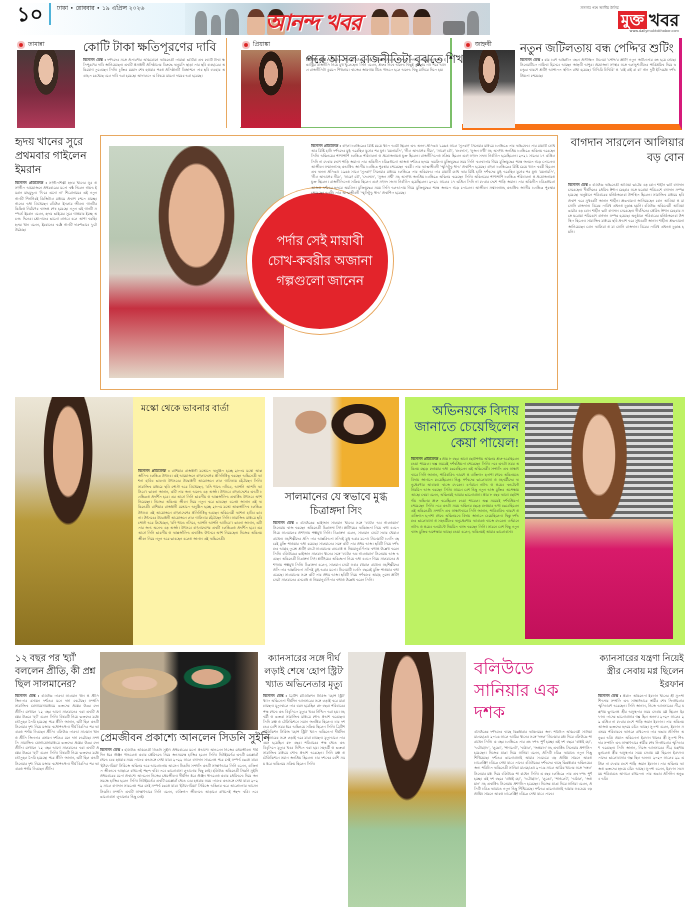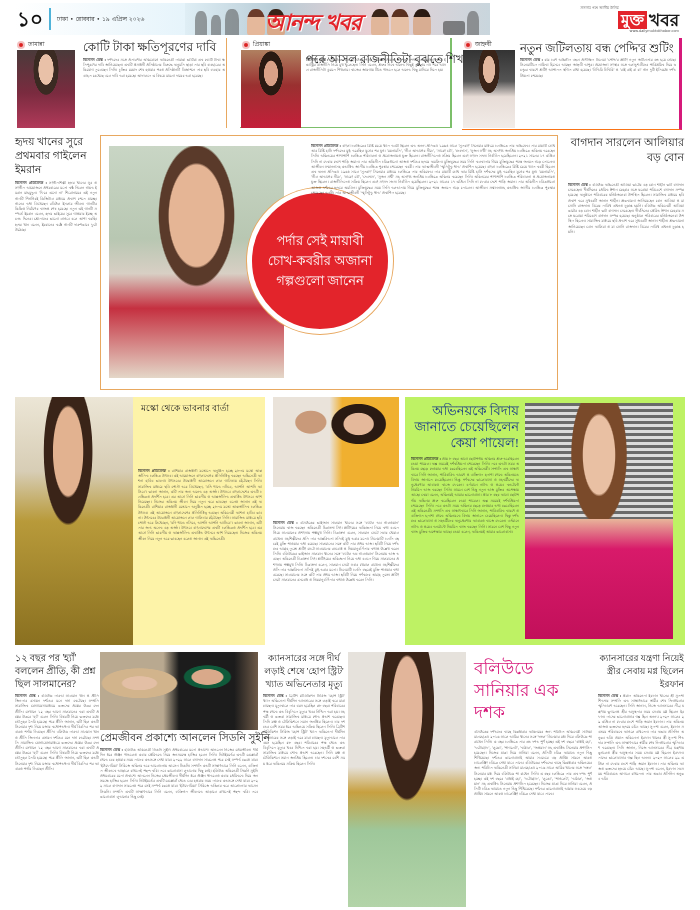--- a/index.html
+++ b/index.html
@@ -7,21 +7,21 @@
 body{font-family:"DejaVu Sans",sans-serif;color:#222;position:relative}
 .abs{position:absolute}
 .txt{font-size:3.6px;line-height:5.2px;color:#333;text-align:justify;overflow:hidden;word-break:break-all}
 .txt .lead{font-weight:bold}
 .hd{font-family:Liberation Serif, serif;color:#222;line-height:1.15}
 .tag{font-size:6px;color:#333;display:flex;align-items:center;gap:3px}
 .tag .dot{width:8px;height:8px;border-radius:50%;background:#d22;border:2px solid #f2c0c0;display:inline-block}
 .photo{overflow:hidden}
 
 #masthead{left:15px;top:3px;width:670px;height:32px;border-bottom:3px solid #4fb3d9}
-#mh-left{left:0;top:0;width:170px;height:32px;background:linear-gradient(90deg,#fff 0%,#e6f4fb 100%);display:flex;align-items:center;gap:6px;padding-left:2px}
+#mh-left{left:0;top:0;width:170px;height:32px;background:linear-gradient(90deg,#fff 0%,#e6f4fb 100%);display:flex;align-items:flex-start;gap:6px;padding-left:2px}
 #pageno{font-size:20px;font-weight:bold;color:#111;border-right:2px solid #4fb3d9;padding-right:6px;line-height:22px}
 #dateline{font-size:6px;color:#333}
 #mh-banner{left:170px;top:0;width:305px;height:32px;background:linear-gradient(90deg,#dfeef5,#b8ccd6 30%,#e8d0d4 60%,#c9d6dd);overflow:hidden}
 .silh{position:absolute;bottom:0;background:#555;border-radius:40% 40% 0 0;opacity:.55}
 .face{position:absolute;bottom:0;width:18px;height:26px;border-radius:45% 45% 10% 10%;background:linear-gradient(#6b3b2a 30%,#e5b89b 31%)}
 #section-logo{left:80px;top:2px;font-size:22px;font-weight:bold;color:#e3242b;font-style:italic;letter-spacing:-1px;text-shadow:1px 1px 0 #fff}
 #mh-right{left:475px;top:0;width:195px;height:32px;background:#fff;display:flex;align-items:center;justify-content:flex-end;padding-right:6px}
 #brand{display:flex;flex-direction:column;align-items:flex-end}
 #brand-tag{font-size:3.5px;color:#444;margin-right:60px}
 #brand-row{display:flex;align-items:center}
@@ -75,21 +75,21 @@
 <div class="abs" style="left:240px;top:38px;width:212px;height:90px;border-right:2px solid #7cbf6a;border-bottom:1px solid #7cbf6a">
   <div class="tag abs" style="left:2px;top:1px">
       <span class="dot"></span>
       <span>প্রিয়াঙ্কা</span>
     </div>
   <div class="photo abs" style="left:1px;top:12px;width:60px;height:78px;background:radial-gradient(ellipse at 50% 30%,#d9a187 0 16%,#2a1a12 17% 28%,transparent 29%),linear-gradient(180deg,#b08060 0%,#9a3030 45%,#c41f3a 100%)"></div>
   <div class="hd abs" style="left:66px;top:15px;font-size:11.5px;white-space:nowrap">পরে আসল রাজনীতিটা বুঝতে শিখলাম</div>
   <div class="txt abs" style="left:66px;top:20px;width:140px;height:66px"><span class="lead">বিনোদন ডেস্ক :</span> <span>বলিউড থেকে হলিউডে পাড়ি জমানো প্রিয়াঙ্কা চোপড়া সম্প্রতি এক সাক্ষাৎকারে ইন্ডাস্ট্রির রাজনীতি নিয়ে মুখ খুলেছেন। তিনি বলেন, শুরুর দিকে অনেক কিছুই বুঝতাম না। পরে আসল রাজনীতিটা বুঝতে শিখলাম। কাজের জায়গায় টিকে থাকতে হলে অনেক কিছু মানিয়ে নিতে হয়।</span></div>
 </div>
 
-<div class="abs" style="left:462px;top:38px;width:220px;height:92px;border-right:3px solid #d6197a;border-bottom:1px solid #f97316">
+<div class="abs" style="left:462px;top:38px;width:220px;height:92px;border-right:3px solid #d6197a;border-bottom:6px solid #f97316">
   <div class="tag abs" style="left:2px;top:1px">
       <span class="dot"></span>
       <span>জাহ্নবী</span>
     </div>
   <div class="photo abs" style="left:1px;top:12px;width:52px;height:78px;background:radial-gradient(ellipse at 50% 25%,#e3b79d 0 16%,#3a2418 17% 28%,transparent 29%),linear-gradient(180deg,#333 0%,#555 40%,#e7dcd6 60%,#f2ece8 100%)"></div>
   <div class="hd abs" style="left:58px;top:4px;font-size:11.5px;white-space:nowrap">নতুন জটিলতায় বন্ধ পেদ্দি'র শুটিং</div>
   <div class="txt abs" style="left:58px;top:20px;width:156px;height:68px"><span class="lead">বিনোদন ডেস্ক :</span> <span>রাম চরণ অভিনীত বহুল প্রতীক্ষিত সিনেমা 'পেদ্দি'র শুটিং নতুন জটিলতায় বন্ধ হয়ে গেছে। সিনেমাটিতে নায়িকা হিসেবে আছেন জাহ্নবী কাপুর। প্রযোজনা সংস্থার সঙ্গে কলাকুশলীদের পারিশ্রমিক নিয়ে দ্বন্দ্বের কারণে শুটিং আপাতত স্থগিত রাখা হয়েছে। 'চিকিরি চিকিরি' ও 'রাই রাই রা রা' গান দুটি ইতিমধ্যে দর্শকপ্রিয়তা পেয়েছে।</span></div>
 </div>
 
 <div class="abs" style="left:15px;top:135px;width:82px;height:252px">
@@ -111,20 +111,21 @@
 </div>
 
 <div class="abs" style="left:15px;top:397px;width:250px;height:248px;background:#fdf3a8">
   <div class="photo abs" style="left:0;top:0;width:118px;height:248px;background:radial-gradient(ellipse at 45% 22%,#e2b290 0 16%,#3a2418 17% 26%,transparent 27%),linear-gradient(180deg,#ece6d6 0%,#d7cdb5 30%,#b89a3a 50%,#8a7020 100%)"></div>
   <div class="hd abs" style="left:126px;top:6px;font-size:9px">মস্কো থেকে ভাবনার বার্তা</div>
   <div class="txt abs" style="left:123px;top:72px;width:124px;height:172px"><span class="lead">বিনোদন প্রতিবেদক :</span> <span>রাশিয়ার রাজধানী মস্কোতে অনুষ্ঠিত হচ্ছে ২৮তম মস্কো আন্তর্জাতিক চলচ্চিত্র উৎসব। এই আয়োজনে বাংলাদেশের প্রতিনিধিত্ব করছেন অভিনেত্রী আশনা হাবিব ভাবনা। উৎসবের উদ্বোধনী আয়োজনে লাল গালিচায় হেঁটেছেন তিনি। সামাজিক মাধ্যমে ছবি পোস্ট করে লিখেছেন, 'যদি থাকে নসিবে, আপনি আপনি আসিবে'। ভাবনা জানান, এটি তার জন্য অনেক বড় অর্জন। উৎসবে বাংলাদেশের একটি চলচ্চিত্রও প্রদর্শিত হবে। এর আগে তিনি ভারতীয় ও আন্তর্জাতিক একাধিক উৎসবে অংশ নিয়েছেন। নিজের অভিনয় জীবন নিয়ে নতুন করে ভাবছেন বলেও জানান এই অভিনেত্রী।</span> <span>রাশিয়ার রাজধানী মস্কোতে অনুষ্ঠিত হচ্ছে ২৮তম মস্কো আন্তর্জাতিক চলচ্চিত্র উৎসব। এই আয়োজনে বাংলাদেশের প্রতিনিধিত্ব করছেন অভিনেত্রী আশনা হাবিব ভাবনা। উৎসবের উদ্বোধনী আয়োজনে লাল গালিচায় হেঁটেছেন তিনি। সামাজিক মাধ্যমে ছবি পোস্ট করে লিখেছেন, 'যদি থাকে নসিবে, আপনি আপনি আসিবে'। ভাবনা জানান, এটি তার জন্য অনেক বড় অর্জন। উৎসবে বাংলাদেশের একটি চলচ্চিত্রও প্রদর্শিত হবে। এর আগে তিনি ভারতীয় ও আন্তর্জাতিক একাধিক উৎসবে অংশ নিয়েছেন। নিজের অভিনয় জীবন নিয়ে নতুন করে ভাবছেন বলেও জানান এই অভিনেত্রী।</span></div>
 </div>
 
 <div class="abs" style="left:270px;top:397px;width:132px;height:248px">
   <div class="photo abs" style="left:3px;top:0;width:126px;height:90px;background:radial-gradient(ellipse at 30% 28%,#c99a7a 0 12%,transparent 13%),radial-gradient(ellipse at 68% 30%,#e4b89a 0 12%,#2a1a12 13% 22%,transparent 23%),linear-gradient(90deg,#eae3da 0 45%,#f0b030 55% 100%)"></div>
+  <div class="hd abs" style="left:0;top:93px;width:132px;font-size:10.5px;line-height:14px;text-align:center">সালমানের যে স্বভাবে মুগ্ধ চিত্রাঙ্গদা সিং</div>
   <div class="txt abs" style="left:3px;top:124px;width:126px;height:122px"><span class="lead">বিনোদন ডেস্ক :</span> <span>বলিউডের ভাইজান সালমান খানের সঙ্গে 'ব্যাটল অব গালওয়ান' সিনেমায় কাজ করছেন অভিনেত্রী চিত্রাঙ্গদা সিং। শুটিংয়ের অভিজ্ঞতা নিয়ে কথা বলতে গিয়ে সালমানের প্রশংসায় পঞ্চমুখ তিনি। চিত্রাঙ্গদা বলেন, সালমান সেটে সবার খেয়াল রাখেন। সহশিল্পীদের প্রতি তার আন্তরিকতা সত্যিই মুগ্ধ করার মতো। সিনেমাটি চলতি বছরেই মুক্তি পাওয়ার কথা রয়েছে। সালমানের সঙ্গে এটি তার প্রথম কাজ। ছবিটি নিয়ে দর্শকদের আগ্রহ তুঙ্গে। শুটিং সেটে সালমানের রসবোধ ও নিয়মানুবর্তিতার কথাও উল্লেখ করেন তিনি।</span> <span>বলিউডের ভাইজান সালমান খানের সঙ্গে 'ব্যাটল অব গালওয়ান' সিনেমায় কাজ করছেন অভিনেত্রী চিত্রাঙ্গদা সিং। শুটিংয়ের অভিজ্ঞতা নিয়ে কথা বলতে গিয়ে সালমানের প্রশংসায় পঞ্চমুখ তিনি। চিত্রাঙ্গদা বলেন, সালমান সেটে সবার খেয়াল রাখেন। সহশিল্পীদের প্রতি তার আন্তরিকতা সত্যিই মুগ্ধ করার মতো। সিনেমাটি চলতি বছরেই মুক্তি পাওয়ার কথা রয়েছে। সালমানের সঙ্গে এটি তার প্রথম কাজ। ছবিটি নিয়ে দর্শকদের আগ্রহ তুঙ্গে। শুটিং সেটে সালমানের রসবোধ ও নিয়মানুবর্তিতার কথাও উল্লেখ করেন তিনি।</span></div>
 </div>
 
 <div class="abs" style="left:405px;top:397px;width:280px;height:248px;background:#bef264">
   <div class="hd abs" style="left:4px;top:6px;width:110px;font-size:13px;line-height:16px;color:#1a3a8a;text-align:right">অভিনয়কে বিদায় জানাতে চেয়েছিলেন কেয়া পায়েল!</div>
   <div class="txt abs" style="left:6px;top:60px;width:108px;height:184px"><span class="lead">বিনোদন প্রতিবেদক :</span> <span>প্রায় ৮ বছর আগে ছোটপর্দায় অভিনয় শুরু করেছিলেন কেয়া পায়েল। অল্প সময়েই দর্শকপ্রিয়তা পেয়েছেন তিনি। তবে একটা সময় অভিনয় ছেড়ে দেওয়ার কথা ভেবেছিলেন এই অভিনেত্রী। সম্প্রতি এক সাক্ষাৎকারে তিনি জানান, পারিবারিক কারণে ও ব্যক্তিগত হতাশা থেকে অভিনয়কে বিদায় জানাতে চেয়েছিলেন। কিন্তু দর্শকদের ভালোবাসা ও সহকর্মীদের অনুপ্রেরণায় আবারও কাজে ফেরেন। বর্তমানে নাটক ও ওয়েব কনটেন্টে নিয়মিত কাজ করছেন তিনি। সামনে বেশ কিছু নতুন কাজ মুক্তির অপেক্ষায় আছে। কেয়া বলেন, অভিনয়ই আমার ভালোবাসা।</span> <span>প্রায় ৮ বছর আগে ছোটপর্দায় অভিনয় শুরু করেছিলেন কেয়া পায়েল। অল্প সময়েই দর্শকপ্রিয়তা পেয়েছেন তিনি। তবে একটা সময় অভিনয় ছেড়ে দেওয়ার কথা ভেবেছিলেন এই অভিনেত্রী। সম্প্রতি এক সাক্ষাৎকারে তিনি জানান, পারিবারিক কারণে ও ব্যক্তিগত হতাশা থেকে অভিনয়কে বিদায় জানাতে চেয়েছিলেন। কিন্তু দর্শকদের ভালোবাসা ও সহকর্মীদের অনুপ্রেরণায় আবারও কাজে ফেরেন। বর্তমানে নাটক ও ওয়েব কনটেন্টে নিয়মিত কাজ করছেন তিনি। সামনে বেশ কিছু নতুন কাজ মুক্তির অপেক্ষায় আছে। কেয়া বলেন, অভিনয়ই আমার ভালোবাসা।</span></div>
   <div class="photo abs" style="left:120px;top:6px;width:148px;height:236px;background:radial-gradient(ellipse at 50% 22%,#e9c0a3 0 15%,#7a4a2a 16% 26%,transparent 27%),repeating-linear-gradient(180deg,#6a6a6a 0 3px,#dcdcdc 3px 6px);">
     <div class="abs" style="left:0;bottom:0;width:148px;height:120px;background:linear-gradient(180deg,#e8b59a 0%,#d81a6a 25%,#c2105a 100%)"></div>
   </div>
 </div>

